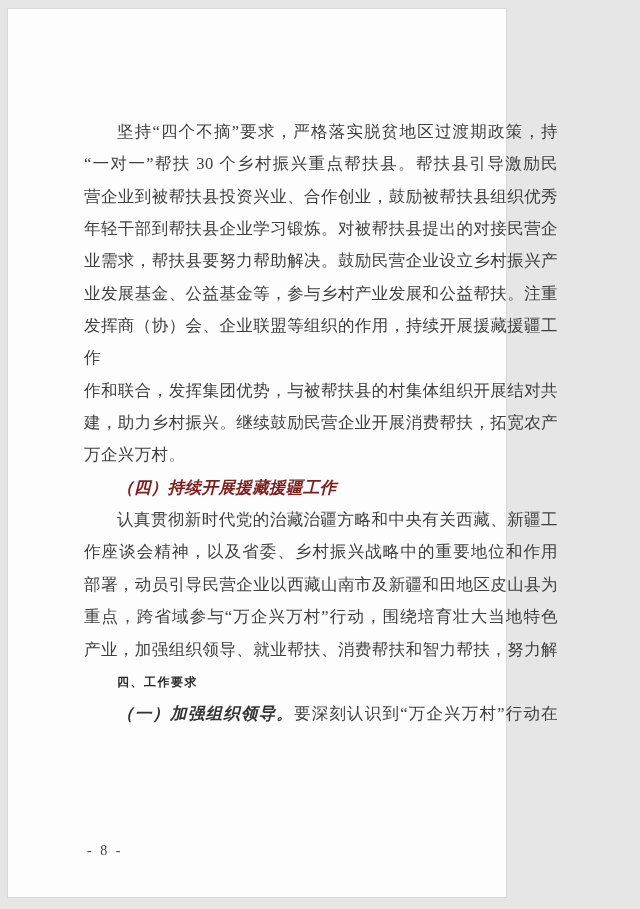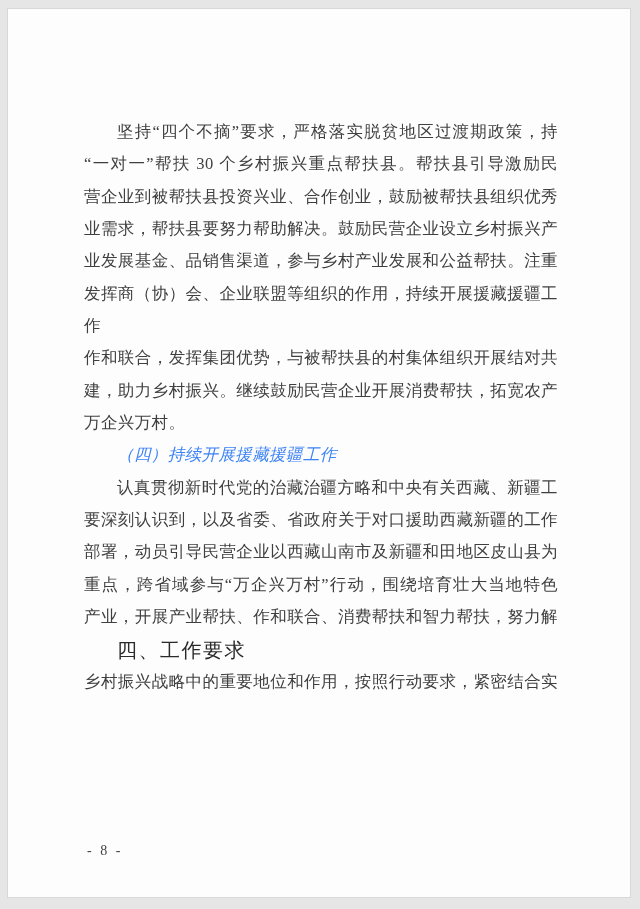--- a/index.html
+++ b/index.html
@@ -11,21 +11,21 @@
     height: 909px;
     background: #e6e6e6;
     font-family: "Liberation Serif", "DejaVu Serif", serif;
     position: relative;
     overflow: hidden;
   }
   .page {
     position: absolute;
     left: 7px;
     top: 8px;
-    width: 624px;
+    width: 500px;
     height: 890px;
     background: #fdfdfd;
     border: 1px solid #d8d8d8;
     box-sizing: border-box;
   }
   .doc-text {
     position: absolute;
     left: 76px;
     top: 107px;
     width: 474px;
@@ -42,33 +42,33 @@
     white-space: normal;
     text-align: justify;
     text-align-last: justify;
     text-justify: inter-character;
   }
   .indent {
     text-indent: 33px;
   }
   .h-kai {
     font-style: italic;
-    font-weight: 400;
-    color: #3b82f6;
+    font-weight: 700;
+    color: #7f1d1d;
   }
   .b-kai {
     font-style: italic;
     font-weight: 600;
     color: #333333;
   }
   .h-hei {
     font-family: "Liberation Sans", "DejaVu Sans", sans-serif;
     font-style: normal;
-    font-weight: 400;
-    font-size: 20px;
+    font-weight: 700;
+    font-size: 12px;
     letter-spacing: 1.5px;
     color: #2a2a2a;
   }
   .page-number {
     position: absolute;
     left: 79px;
     top: 832px;
     font-size: 14px;
     letter-spacing: 2.5px;
     color: #444444;
@@ -76,29 +76,30 @@
   }
 </style>
 </head>
 <body>
 
 <div class="page">
   <div class="doc-text">
     <div class="line fill indent">坚持“四个不摘”要求，严格落实脱贫地区过渡期政策，持</div>
     <div class="line fill">“一对一”帮扶 30 个乡村振兴重点帮扶县。帮扶县引导激励民</div>
     <div class="line fill">营企业到被帮扶县投资兴业、合作创业，鼓励被帮扶县组织优秀</div>
+    <div class="line fill">年轻干部到帮扶县企业学习锻炼。对被帮扶县提出的对接民营企</div>
     <div class="line fill">业需求，帮扶县要努力帮助解决。鼓励民营企业设立乡村振兴产</div>
-    <div class="line fill">业发展基金、品销售渠道，参与乡村产业发展和公益帮扶。注重</div>
+    <div class="line fill">业发展基金、公益基金等，参与乡村产业发展和公益帮扶。注重</div>
     <div class="line fill">发挥商（协）会、企业联盟等组织的作用，持续开展援藏援疆工作</div>
     <div class="line fill">作和联合，发挥集团优势，与被帮扶县的村集体组织开展结对共</div>
     <div class="line fill">建，助力乡村振兴。继续鼓励民营企业开展消费帮扶，拓宽农产</div>
     <div class="line">万企兴万村。</div>
     <div class="line indent h-kai">（四）持续开展援藏援疆工作</div>
     <div class="line fill indent">认真贯彻新时代党的治藏治疆方略和中央有关西藏、新疆工</div>
-    <div class="line fill">要深刻认识到，以及省委、省政府关于对口援助西藏新疆的工作</div>
+    <div class="line fill">作座谈会精神，以及省委、乡村振兴战略中的重要地位和作用</div>
     <div class="line fill">部署，动员引导民营企业以西藏山南市及新疆和田地区皮山县为</div>
     <div class="line fill">重点，跨省域参与“万企兴万村”行动，围绕培育壮大当地特色</div>
-    <div class="line fill">产业，开展产业帮扶、作和联合、消费帮扶和智力帮扶，努力解</div>
+    <div class="line fill">产业，加强组织领导、就业帮扶、消费帮扶和智力帮扶，努力解</div>
     <div class="line indent h-hei">四、工作要求</div>
-    <div class="line fill">乡村振兴战略中的重要地位和作用，按照行动要求，紧密结合实</div>
+    <div class="line fill indent"><span class="b-kai">（一）加强组织领导。</span><span>要深刻认识到“万企兴万村”行动在</span></div>
   </div>
   <div class="page-number">- 8 -</div>
 </div>
 
 </body></html>

